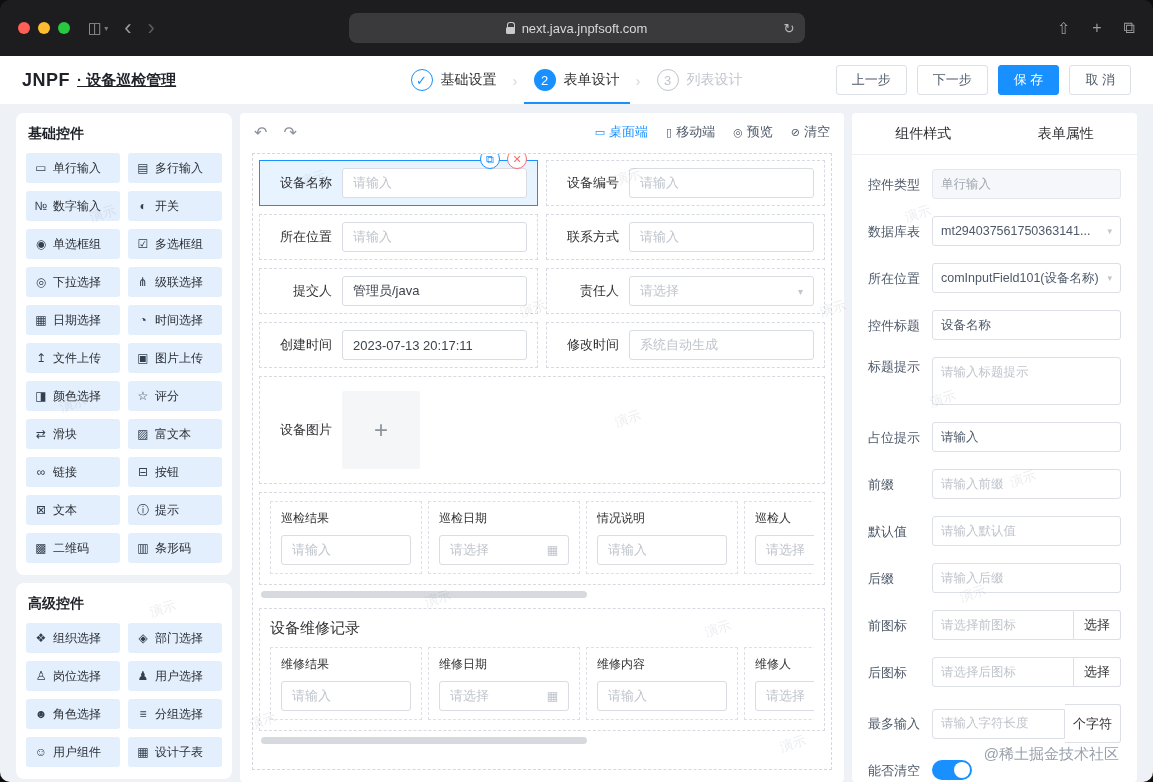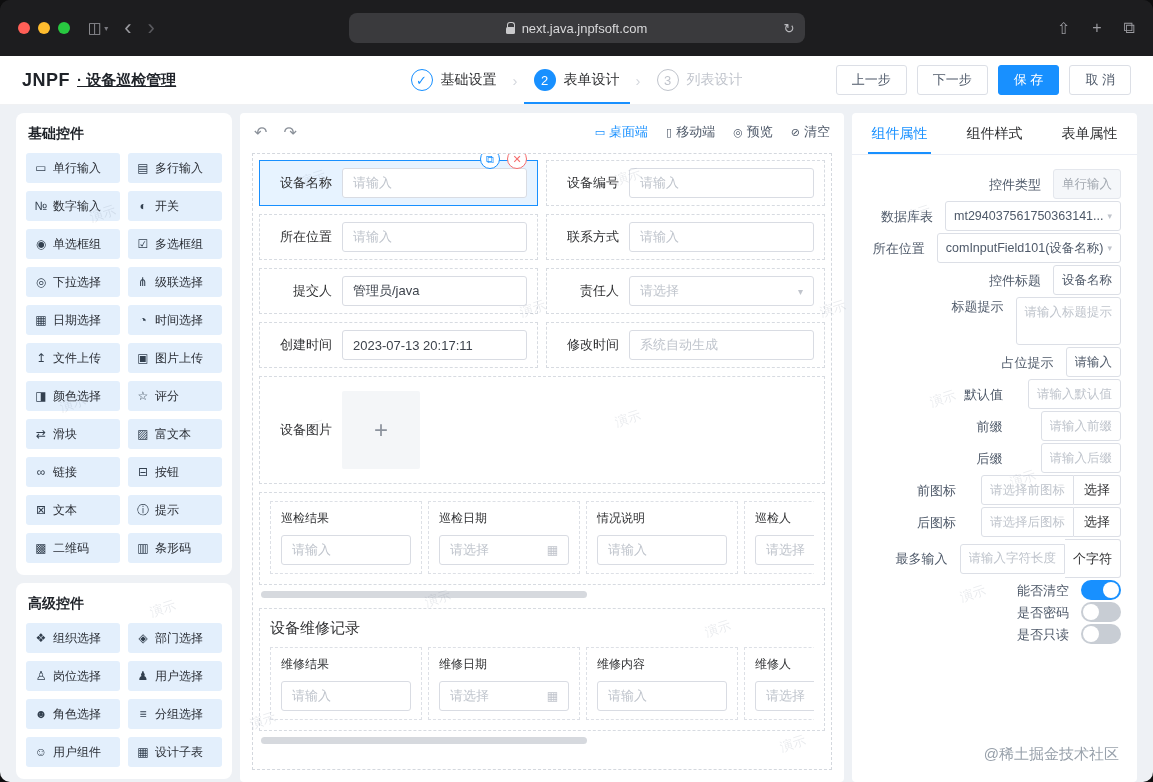--- a/index.html
+++ b/index.html
@@ -85,21 +85,21 @@
 .col-label{font-size:12px;color:#303133;margin-bottom:8px;}
 .hscroll{height:7px;margin:6px 2px 10px;}
 .hscroll .thumb{width:58%;height:7px;background:#d6d9de;border-radius:4px;}
 
 
 .inspector{width:285px;flex-shrink:0;background:#fff;border-radius:4px;display:flex;flex-direction:column;overflow:hidden;}
 .insp-tabs{display:flex;height:42px;border-bottom:1px solid #ebeef5;flex-shrink:0;}
 .insp-tab{flex:1;display:flex;align-items:center;justify-content:center;font-size:14px;color:#303133;position:relative;cursor:pointer;}
 .insp-tab.active{color:#1890ff;font-weight:500;}
 .insp-tab.active::after{content:"";position:absolute;left:16px;right:16px;bottom:0;height:2px;background:#1890ff;}
-.insp-body{flex:1;padding:14px 16px;display:flex;flex-direction:column;gap:2px;overflow:hidden;align-items:flex-end;}
+.insp-body{flex:1;padding:14px 16px;display:flex;flex-direction:column;gap:17px;overflow:hidden;}
 .prop-row{display:flex;align-items:center;}
 .prop-row.top{align-items:flex-start;}
 .prop-label{width:64px;flex-shrink:0;font-size:13px;color:#4e5969;padding-top:1px;}
 .prop-ctl{flex:1;display:flex;align-items:center;min-width:0;}
 .pi{flex:1;height:30px;border:1px solid #dcdfe6;border-radius:3px;background:#fff;display:flex;align-items:center;padding:0 8px;font-size:12.5px;min-width:0;overflow:hidden;}
 .pi .val{color:#4e5969;white-space:nowrap;overflow:hidden;}
 .pi .dim{color:#a2a8b0;}
 .pi .ph{color:#bfc4cc;white-space:nowrap;overflow:hidden;}
 .pi .arrow{margin-left:auto;color:#c0c4cc;font-size:9px;padding-left:4px;flex-shrink:0;}
 .pi.disabled{background:#f5f7fa;border-color:#e4e7ed;}
@@ -470,21 +470,20 @@
             </div>
             <div class="hscroll">
               <div class="thumb"></div>
             </div>
           </div>
       </div>
     </div>
 
     <div class="inspector">
       <div class="insp-tabs">
-          <div class="insp-tab active">组件属性</div>
           <div class="insp-tab">组件样式</div>
           <div class="insp-tab">表单属性</div>
         </div>
       <div class="insp-body">
           <div class="prop-row">
             <span class="prop-label">控件类型</span>
             <div class="prop-ctl">
               <div class="pi disabled">
                 <span class="val dim">单行输入</span>
               </div>
@@ -524,32 +523,32 @@
           </div>
           <div class="prop-row">
             <span class="prop-label">占位提示</span>
             <div class="prop-ctl">
               <div class="pi">
                 <span class="val">请输入</span>
               </div>
             </div>
           </div>
           <div class="prop-row">
+            <span class="prop-label">前缀</span>
+            <div class="prop-ctl">
+              <div class="pi">
+                <span class="ph">请输入前缀</span>
+              </div>
+            </div>
+          </div>
+          <div class="prop-row">
             <span class="prop-label">默认值</span>
             <div class="prop-ctl">
               <div class="pi">
                 <span class="ph">请输入默认值</span>
-              </div>
-            </div>
-          </div>
-          <div class="prop-row">
-            <span class="prop-label">前缀</span>
-            <div class="prop-ctl">
-              <div class="pi">
-                <span class="ph">请输入前缀</span>
               </div>
             </div>
           </div>
           <div class="prop-row">
             <span class="prop-label">后缀</span>
             <div class="prop-ctl">
               <div class="pi">
                 <span class="ph">请输入后缀</span>
               </div>
             </div>

